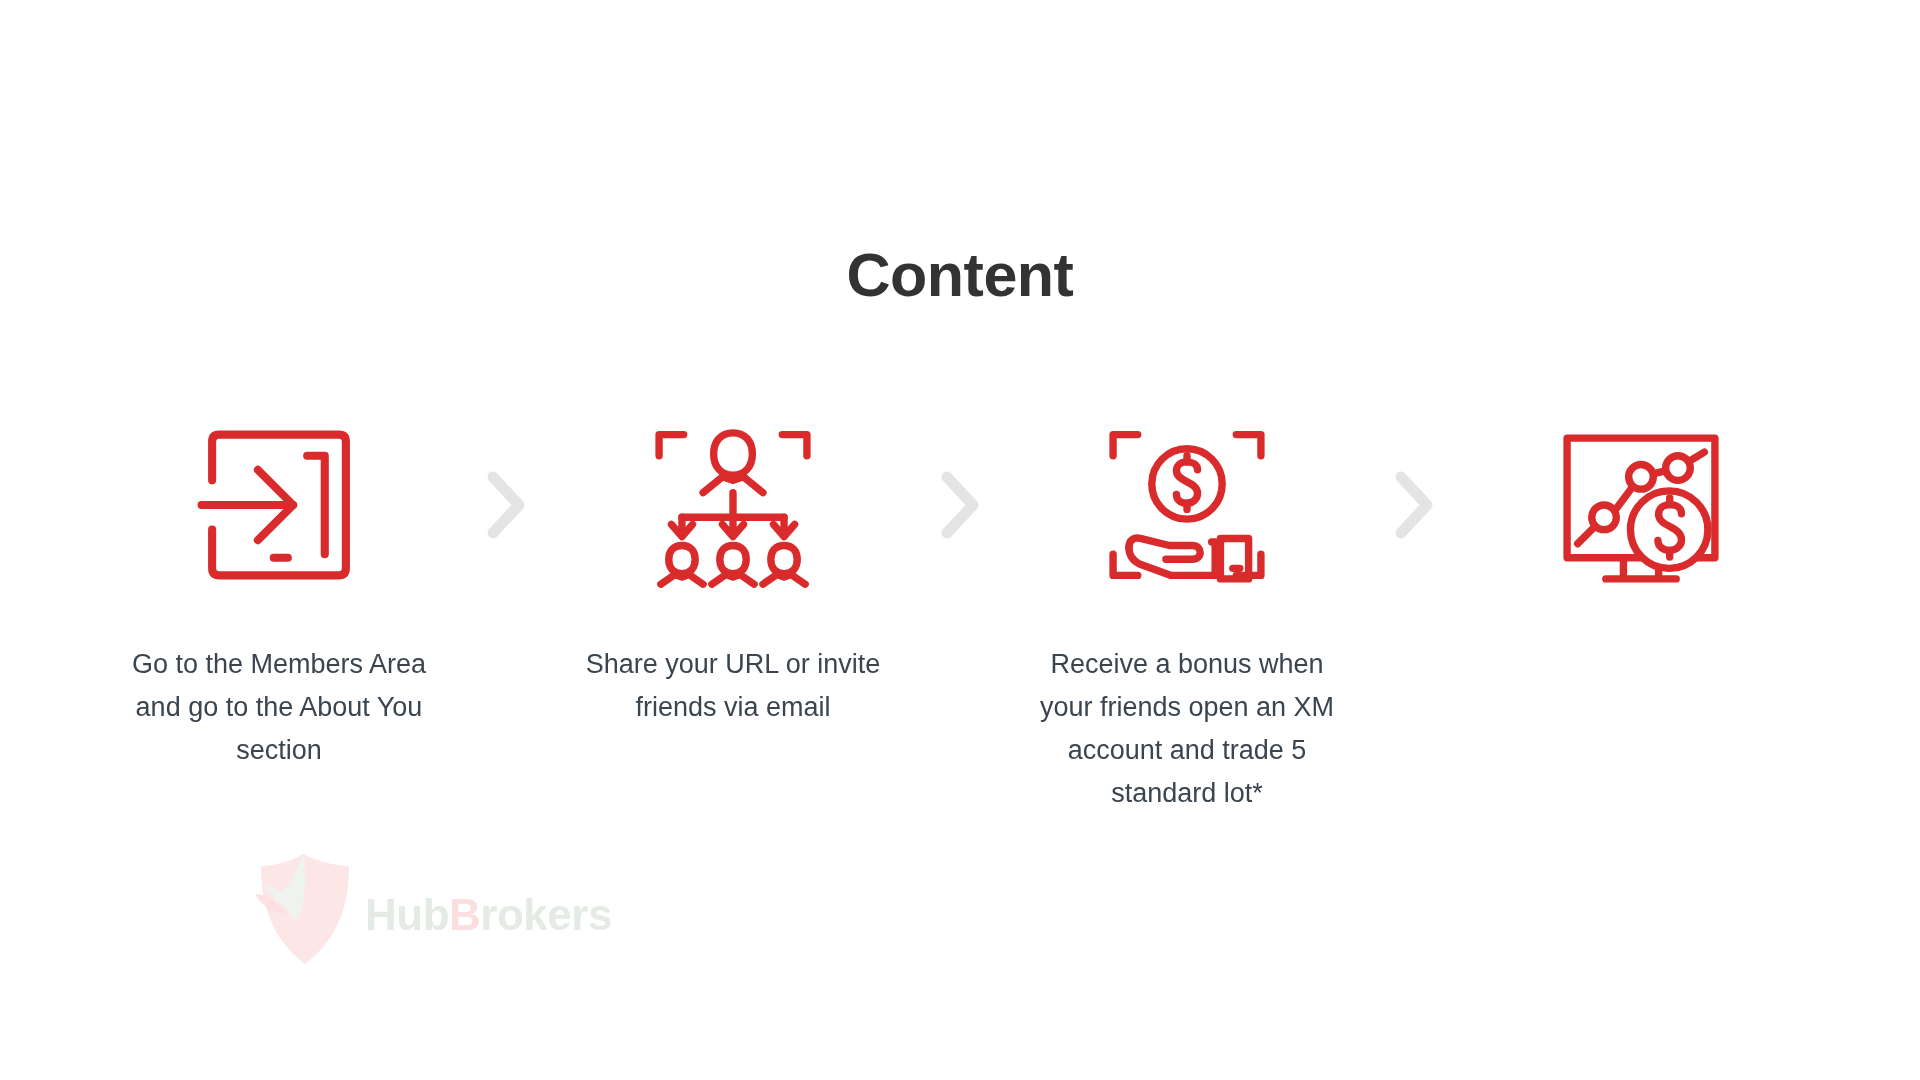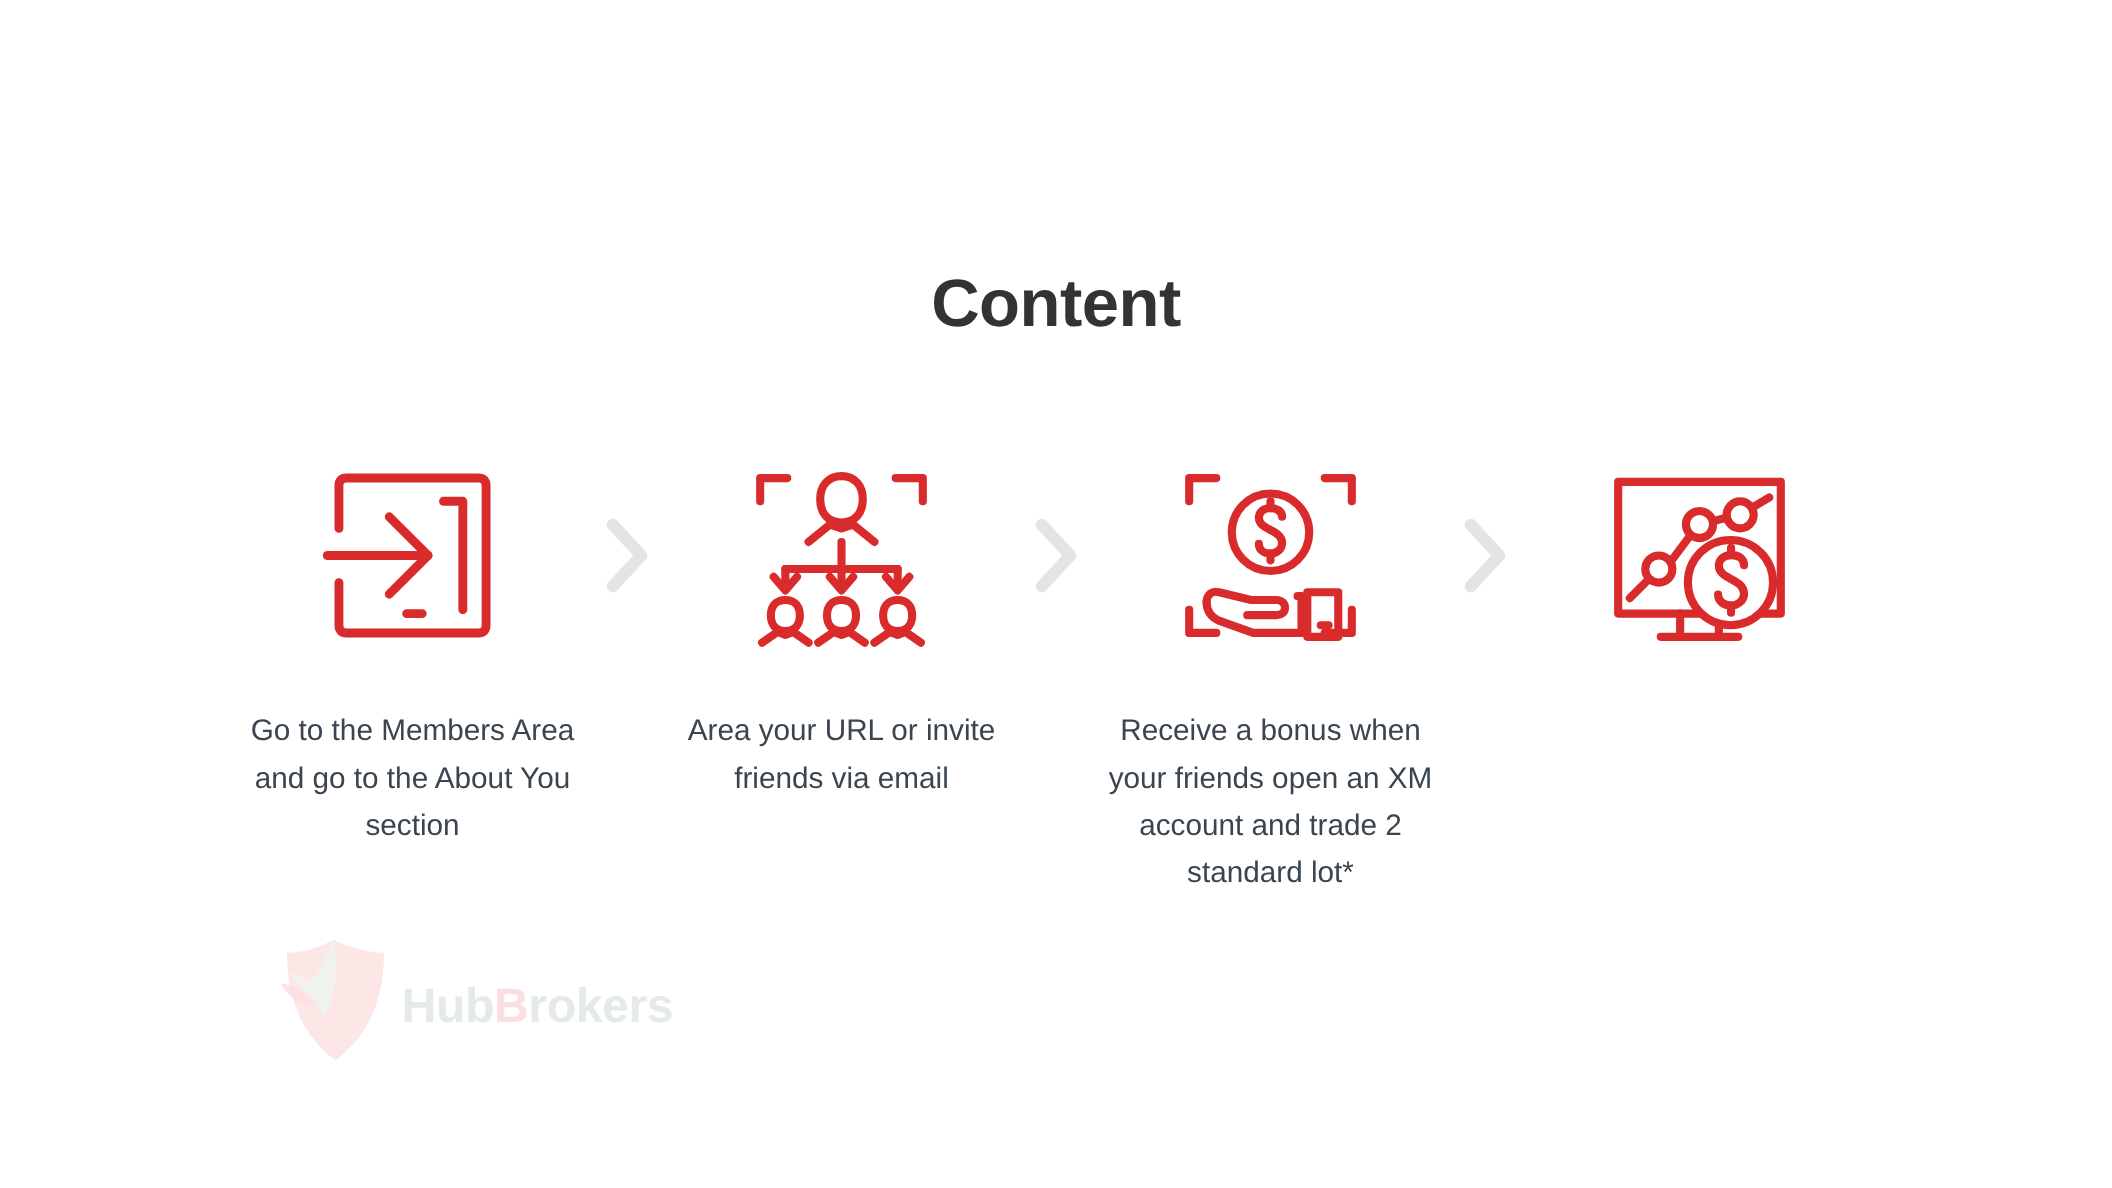--- a/index.html
+++ b/index.html
@@ -36,20 +36,21 @@
   
   .steps {
     position: absolute;
     top: 405px;
     left: 0;
     width: 1920px;
     display: flex;
     flex-direction: row;
     align-items: flex-start;
     justify-content: center;
+    gap: 32px;
   }
 
   .step {
     width: 300px;
     display: flex;
     flex-direction: column;
     align-items: center;
   }
 
   .step-icon {
@@ -171,21 +172,21 @@
           <path d="M21 73 C16 73 13.5 76.5 13.5 81 C13.5 85.5 16 89 21 89 C26 89 28.5 85.5 28.5 81 C28.5 76.5 26 73 21 73 Z"></path>
           <path d="M9 95 L17 89.5 L21 91 L25 89.5 L33 95"></path>
 
           <path d="M50 73 C45 73 42.5 76.5 42.5 81 C42.5 85.5 45 89 50 89 C55 89 57.5 85.5 57.5 81 C57.5 76.5 55 73 50 73 Z"></path>
           <path d="M38 95 L46 89.5 L50 91 L54 89.5 L62 95"></path>
 
           <path d="M79 73 C74 73 71.5 76.5 71.5 81 C71.5 85.5 74 89 79 89 C84 89 86.5 85.5 86.5 81 C86.5 76.5 84 73 79 73 Z"></path>
           <path d="M67 95 L75 89.5 L79 91 L83 89.5 L91 95"></path>
         </svg>
       </div>
-      <div class="step-caption">Area your URL or invite friends via email</div>
+      <div class="step-caption">Share your URL or invite friends via email</div>
     </div>
 
     <div class="chevron">
       <svg width="46" height="72" viewBox="0 0 46 72" fill="none" stroke="#e4e4e4" stroke-width="11" stroke-linecap="round" stroke-linejoin="round">
         <path d="M10 8 L36 36 L10 64"></path>
       </svg>
     </div>
 
     <div class="step">
       <div class="step-icon">
@@ -202,21 +203,21 @@
           <path d="M50 49 V52.5"></path>
 
           <path d="M17 74 C17 70 20 68 23.5 69 L40 73 L53 73 C56 73 57.5 75 57.5 77 C57.5 79 56 80.8 53 80.8 H38"></path>
           <path d="M17 74 C17 78 19 81.5 23 83.5 L41 90 L64 90"></path>
 
           <path d="M64 71 H66 V90 H64"></path>
           <path d="M69 69 H85 V92 H69 Z"></path>
           <path d="M76 86 H80"></path>
         </svg>
       </div>
-      <div class="step-caption">Receive a bonus when your friends open an XM account and trade 2 standard lot*</div>
+      <div class="step-caption">Receive a bonus when your friends open an XM account and trade 5 standard lot*</div>
     </div>
 
     <div class="chevron">
       <svg width="46" height="72" viewBox="0 0 46 72" fill="none" stroke="#e4e4e4" stroke-width="11" stroke-linecap="round" stroke-linejoin="round">
         <path d="M10 8 L36 36 L10 64"></path>
       </svg>
     </div>
 
     <div class="step">
       <div class="step-icon">

